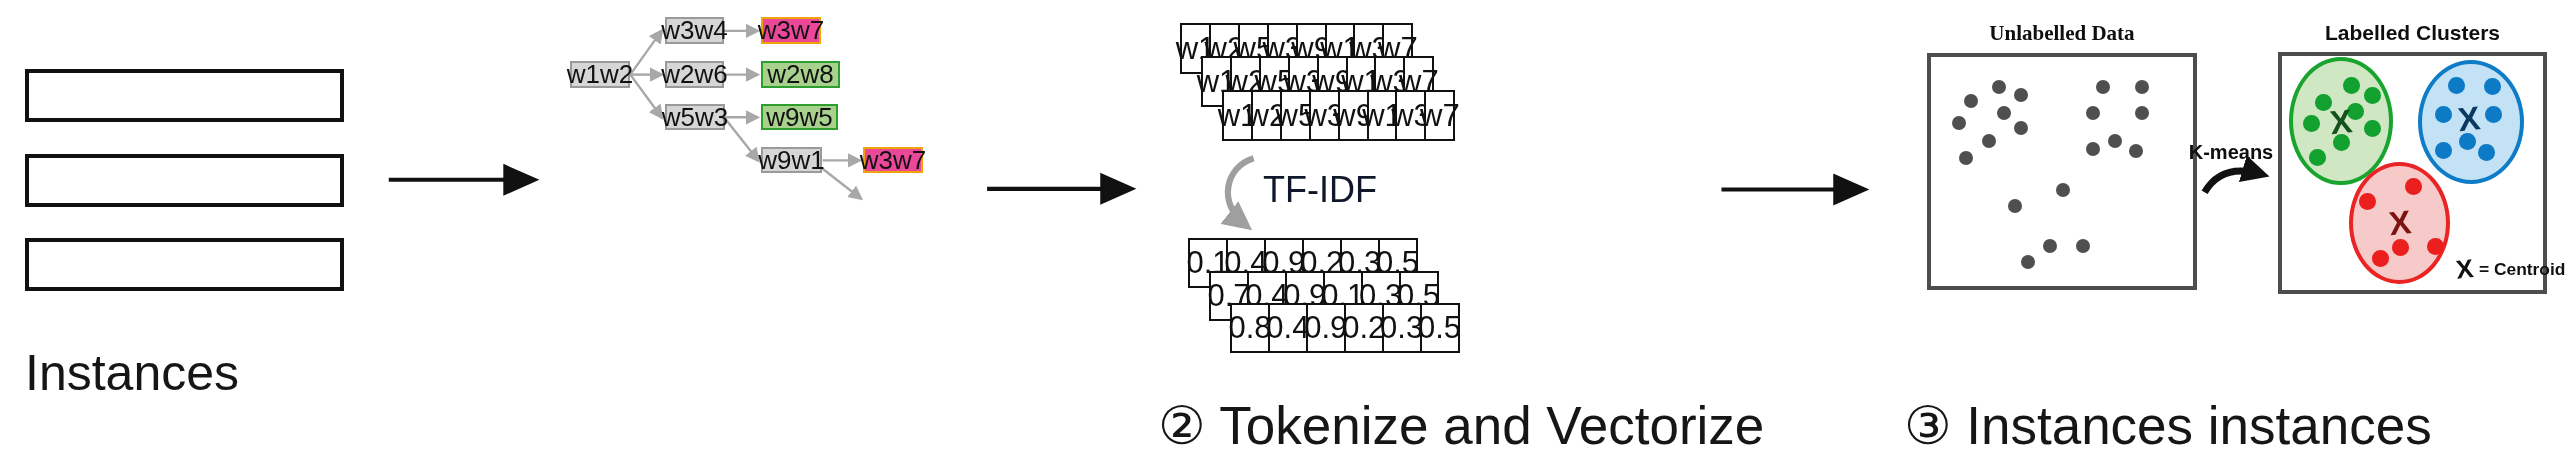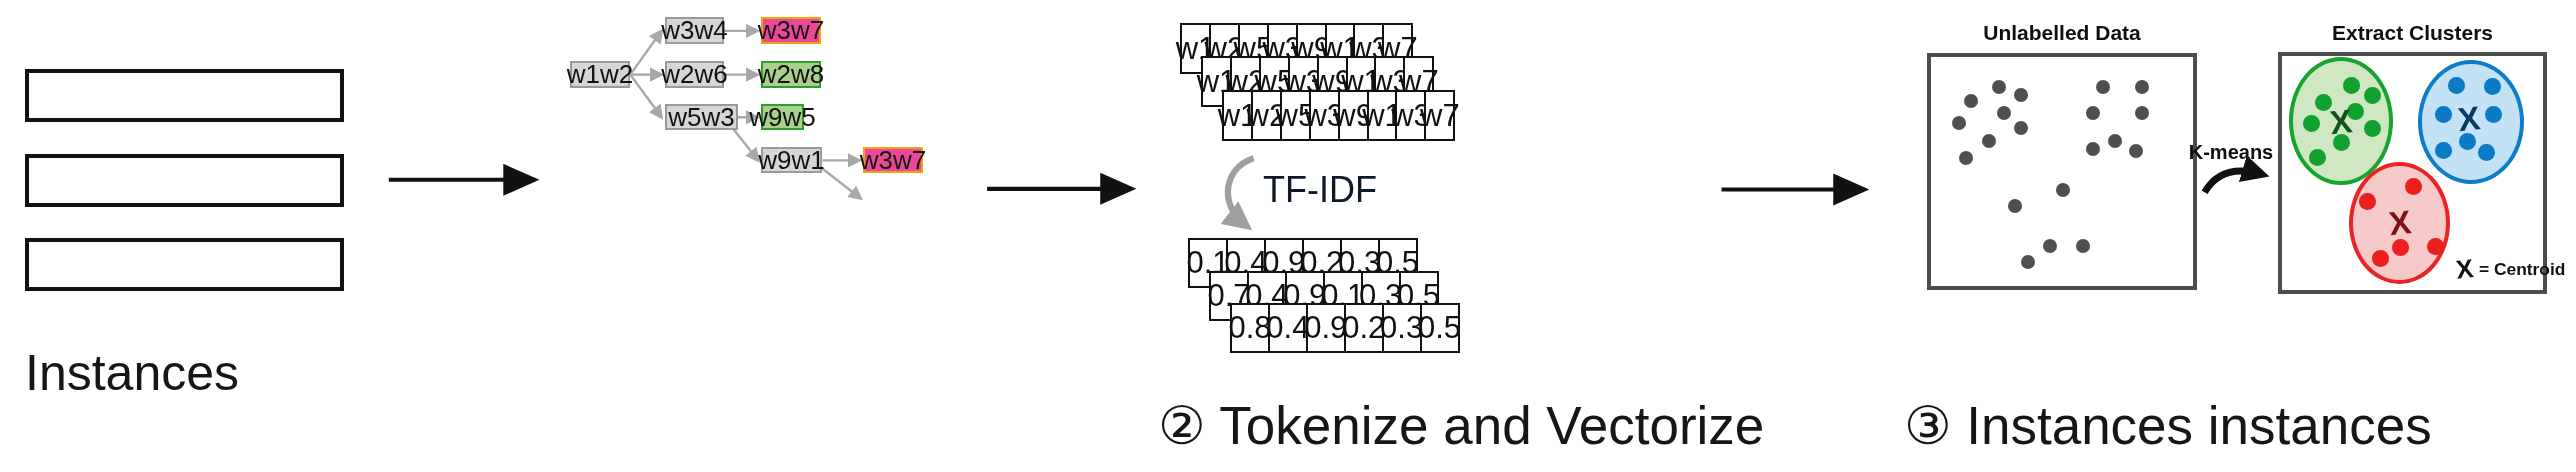--- a/index.html
+++ b/index.html
@@ -80,24 +80,24 @@
       <div class="instance-box" style="top: 69px;"></div>
       <div class="instance-box" style="top: 154px;"></div>
       <div class="instance-box" style="top: 238px;"></div>
     </div>
   <div class="label-instances">Instances</div>
 
   <div id="tree-layer">
       <div class="tree-node gray" style="left: 570px; top: 61px; width: 60px; height: 27px;">w1w2</div>
       <div class="tree-node gray" style="left: 665px; top: 17.4px; width: 59px; height: 27px;">w3w4</div>
       <div class="tree-node gray" style="left: 665px; top: 61px; width: 59px; height: 27px;">w2w6</div>
-      <div class="tree-node gray" style="left: 665px; top: 104px; width: 73px; height: 26px;">w5w3</div>
+      <div class="tree-node gray" style="left: 665px; top: 104px; width: 60px; height: 26px;">w5w3</div>
       <div class="tree-node orange" style="left: 761px; top: 17.4px; width: 60px; height: 27px;">w3w7</div>
-      <div class="tree-node green" style="left: 761px; top: 61px; width: 60px; height: 27px;">w2w8</div>
-      <div class="tree-node green" style="left: 761px; top: 104px; width: 43px; height: 26px;">w9w5</div>
+      <div class="tree-node green" style="left: 761px; top: 61px; width: 79px; height: 27px;">w2w8</div>
+      <div class="tree-node green" style="left: 761px; top: 104px; width: 77px; height: 26px;">w9w5</div>
       <div class="tree-node gray" style="left: 761px; top: 147px; width: 61px; height: 26px;">w9w1</div>
       <div class="tree-node orange" style="left: 863px; top: 147px; width: 60px; height: 26px;">w3w7</div>
     </div>
 
   <div id="token-rows">
       <div class="cell-row" style="left: 1180px; top: 23px; z-index: 1;">
         <div class="cell tcell">w1</div>
         <div class="cell tcell">w2</div>
         <div class="cell tcell">w5</div>
         <div class="cell tcell">w3</div>
@@ -149,26 +149,26 @@
         <div class="cell vcell">0.8</div>
         <div class="cell vcell">0.4</div>
         <div class="cell vcell">0.9</div>
         <div class="cell vcell">0.2</div>
         <div class="cell vcell">0.3</div>
         <div class="cell vcell">0.5</div>
       </div>
     </div>
   <div class="step-label" style="left:1158px;">② Tokenize and Vectorize</div>
 
-  <div class="panel-title" style="left:1927px;top:21px;width:270px;">Unlabelled Data</div>
+  <div class="panel-title" style="left:1927px;top:21px;width:270px;font-family:Liberation Serif, serif;">Unlabelled Data</div>
   <div class="panel" id="unlabelled-box" style="left:1927px;top:53px;width:270px;height:237px;"></div>
 
   <div class="kmeans-label">K-means</div>
 
-  <div class="panel-title" style="left:2278px;top:21px;width:269px;">Extract Clusters</div>
+  <div class="panel-title" style="left:2278px;top:21px;width:269px;">Labelled Clusters</div>
   <div class="panel" id="labelled-box" style="left:2278px;top:52px;width:269px;height:242px;"></div>
   <div id="cluster-layer">
       <div class="cluster" style="left: 2289px; top: 57px; width: 104px; height: 128px; background: rgb(207, 231, 194); border: 4.9px solid rgb(24, 164, 46);"></div>
       <div class="dot" style="left: 2315px; top: 94px; width: 16.7px; height: 16.7px; background: rgb(18, 161, 46);"></div>
       <div class="dot" style="left: 2343px; top: 77px; width: 16.7px; height: 16.7px; background: rgb(18, 161, 46);"></div>
       <div class="dot" style="left: 2364px; top: 87px; width: 16.7px; height: 16.7px; background: rgb(18, 161, 46);"></div>
       <div class="dot" style="left: 2303px; top: 115px; width: 16.7px; height: 16.7px; background: rgb(18, 161, 46);"></div>
       <div class="dot" style="left: 2347px; top: 103px; width: 16.7px; height: 16.7px; background: rgb(18, 161, 46);"></div>
       <div class="dot" style="left: 2364px; top: 120px; width: 16.7px; height: 16.7px; background: rgb(18, 161, 46);"></div>
       <div class="dot" style="left: 2333px; top: 134px; width: 16.7px; height: 16.7px; background: rgb(18, 161, 46);"></div>

